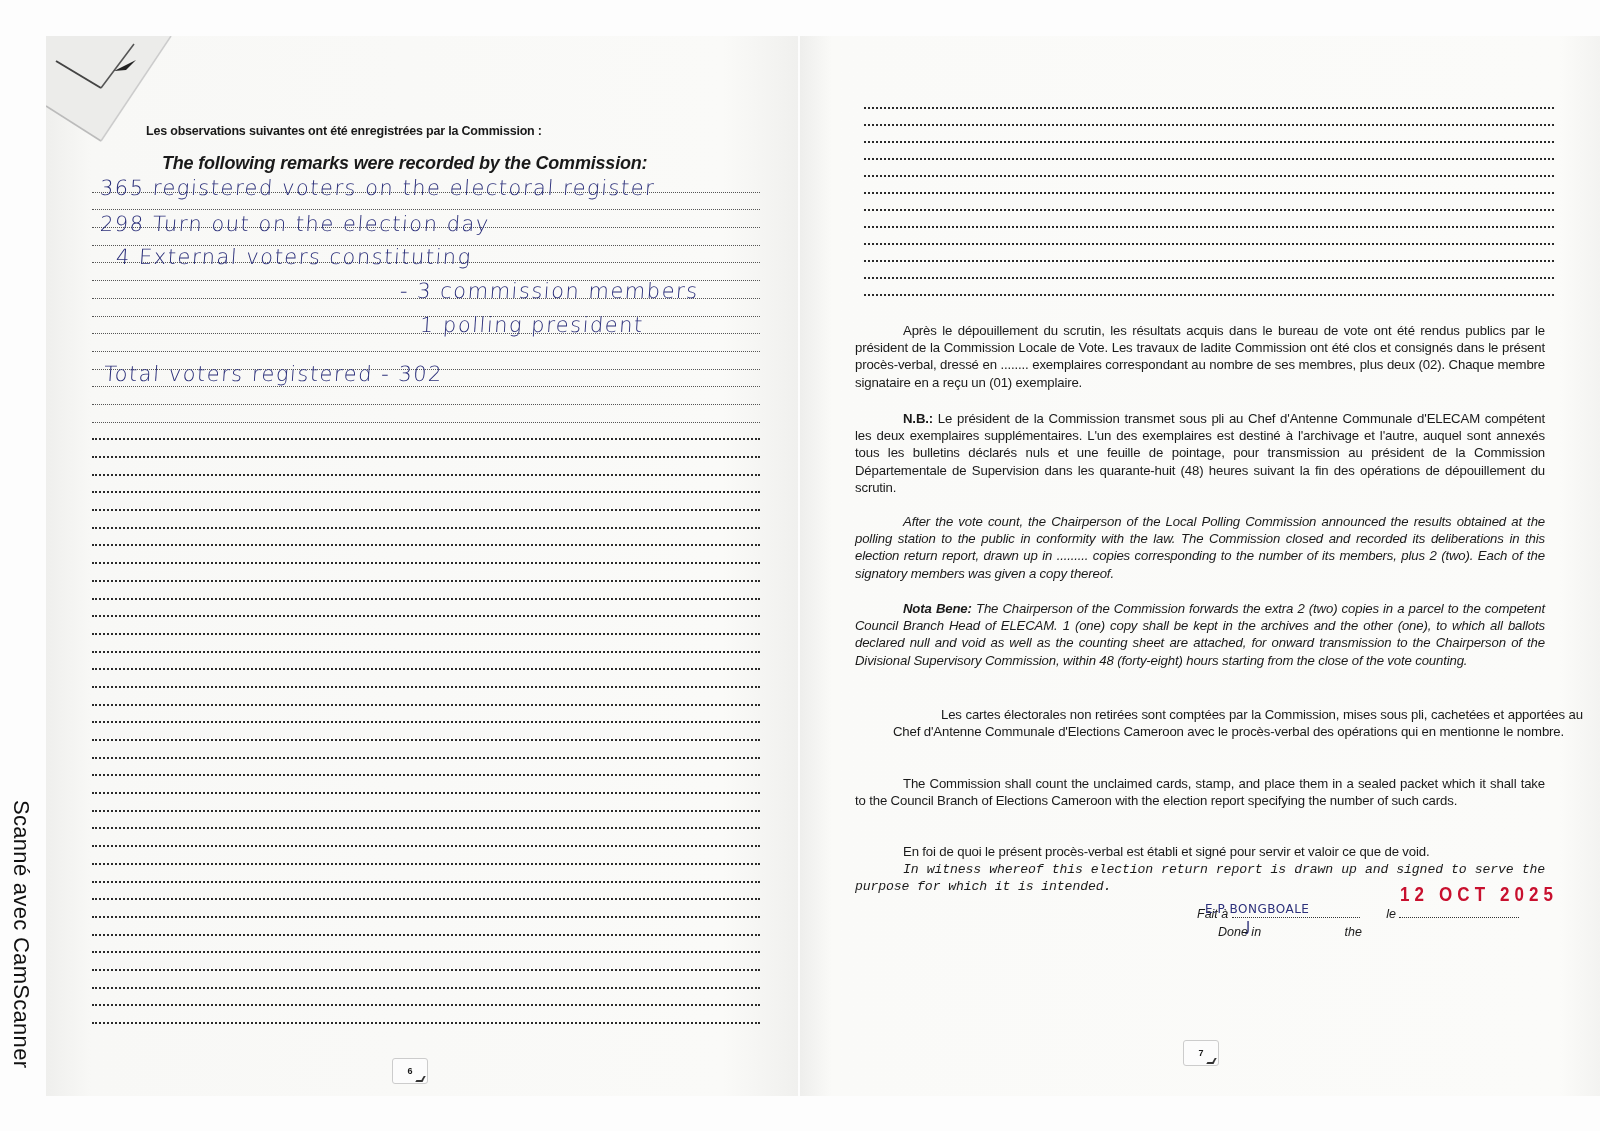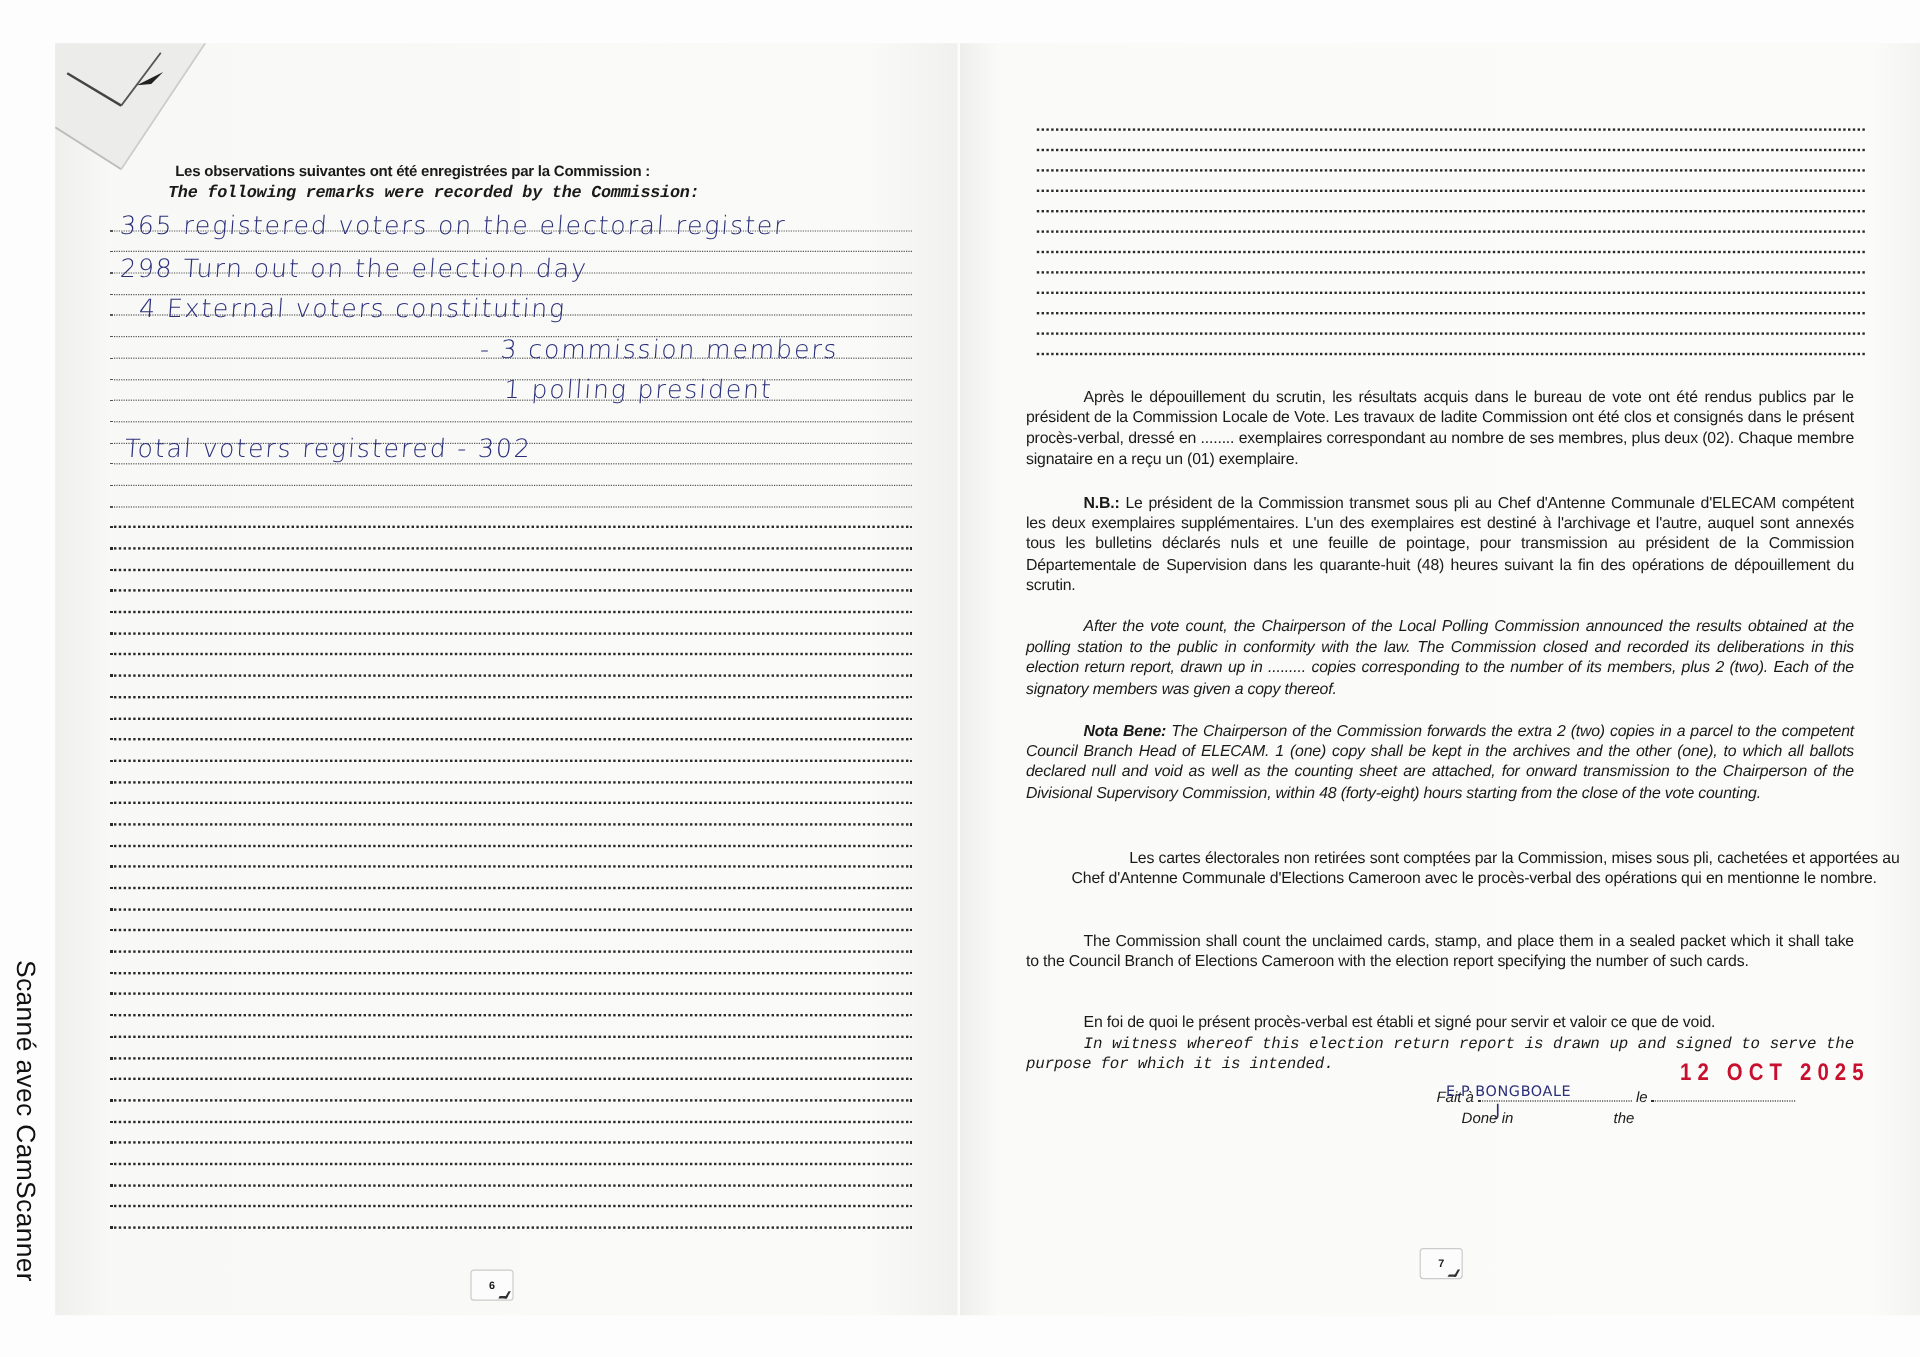--- a/index.html
+++ b/index.html
@@ -16,22 +16,22 @@
   }
 
   .page { position: absolute; background: #f7f7f5; }
   .page-left { left: 46px; top: 36px; width: 752px; height: 1060px;
     background: linear-gradient(90deg, #efefed 0%, #f8f8f6 6%, #fafaf8 90%, #f0f0ee 100%); }
   .page-right { left: 800px; top: 36px; width: 800px; height: 1060px;
     background: linear-gradient(90deg, #eeeeec 0%, #fafaf8 4%, #fbfbf9 95%, #f3f3f1 100%); }
 
   .fold { position: absolute; left: 46px; top: 36px; width: 160px; height: 120px; pointer-events: none; }
 
-  .header-fr { position: absolute; left: 146px; top: 136px; font-size: 12.5px; font-weight: bold; font-family: "Liberation Sans", sans-serif; letter-spacing: -0.2px; text-align: right; }
-  .header-en { position: absolute; left: 140px; top: 153px; font-size: 14px; font-weight: bold; font-style: italic; font-family: Liberation Mono, monospace; letter-spacing: -0.2px; }
+  .header-fr { position: absolute; left: 146px; top: 124px; font-size: 12.5px; font-weight: bold; font-family: "Liberation Sans", sans-serif; letter-spacing: -0.2px; text-align: right; }
+  .header-en { position: absolute; left: 162px; top: 153px; font-size: 18px; font-weight: bold; font-style: italic; font-family: Liberation Sans, sans-serif; letter-spacing: -0.2px; }
 
   .lines-left { position: absolute; left: 92px; top: 175px; width: 668px; }
   .dotline { height: 17.7px; border-bottom: 2px dotted #2a2a2a; }
   .dotline.faint { border-bottom-color: #555; border-bottom-width: 1.5px; }
 
   .hw { position: absolute; font-family: "DejaVu Sans", sans-serif; color: #2b2f7a;
         font-size: 21px; letter-spacing: 1.5px; transform: skewX(-4deg); white-space: nowrap; font-weight: 300; }
 
   .lines-right { position: absolute; left: 864px; top: 92px; width: 690px; }
   .lines-right .dotline { height: 17px; }
@@ -170,21 +170,21 @@
 </div>
 <div class="para italic" style="top:861px;font-family:Liberation Mono, monospace;">
   <span class="indent"></span><span>In witness whereof this election return report is drawn up and signed to serve the purpose for which it is intended.</span>
 </div>
 
 <div class="stamp">12 OCT 2025</div>
 
 <div class="sig-row" style="left:1197px; top:906px;">
   <span>Fait à</span>
   <span class="sig-dots" style="width:128px;"></span>
-  <span style="margin-left:0;">le</span>
+  <span style="margin-left:23px;">le</span>
   <span class="sig-dots" style="width:120px;"></span>
 </div>
 <div class="place-hw">E.P BONGBOALE</div>
 <div class="place-mark">J</div>
 <div class="sig-row" style="left:1218px; top:925px;">
   <span>Done in</span>
   <span style="margin-left:80px;">the</span>
 </div>
 
 <div class="page-num" style="left:1183px; top:1040px;">

